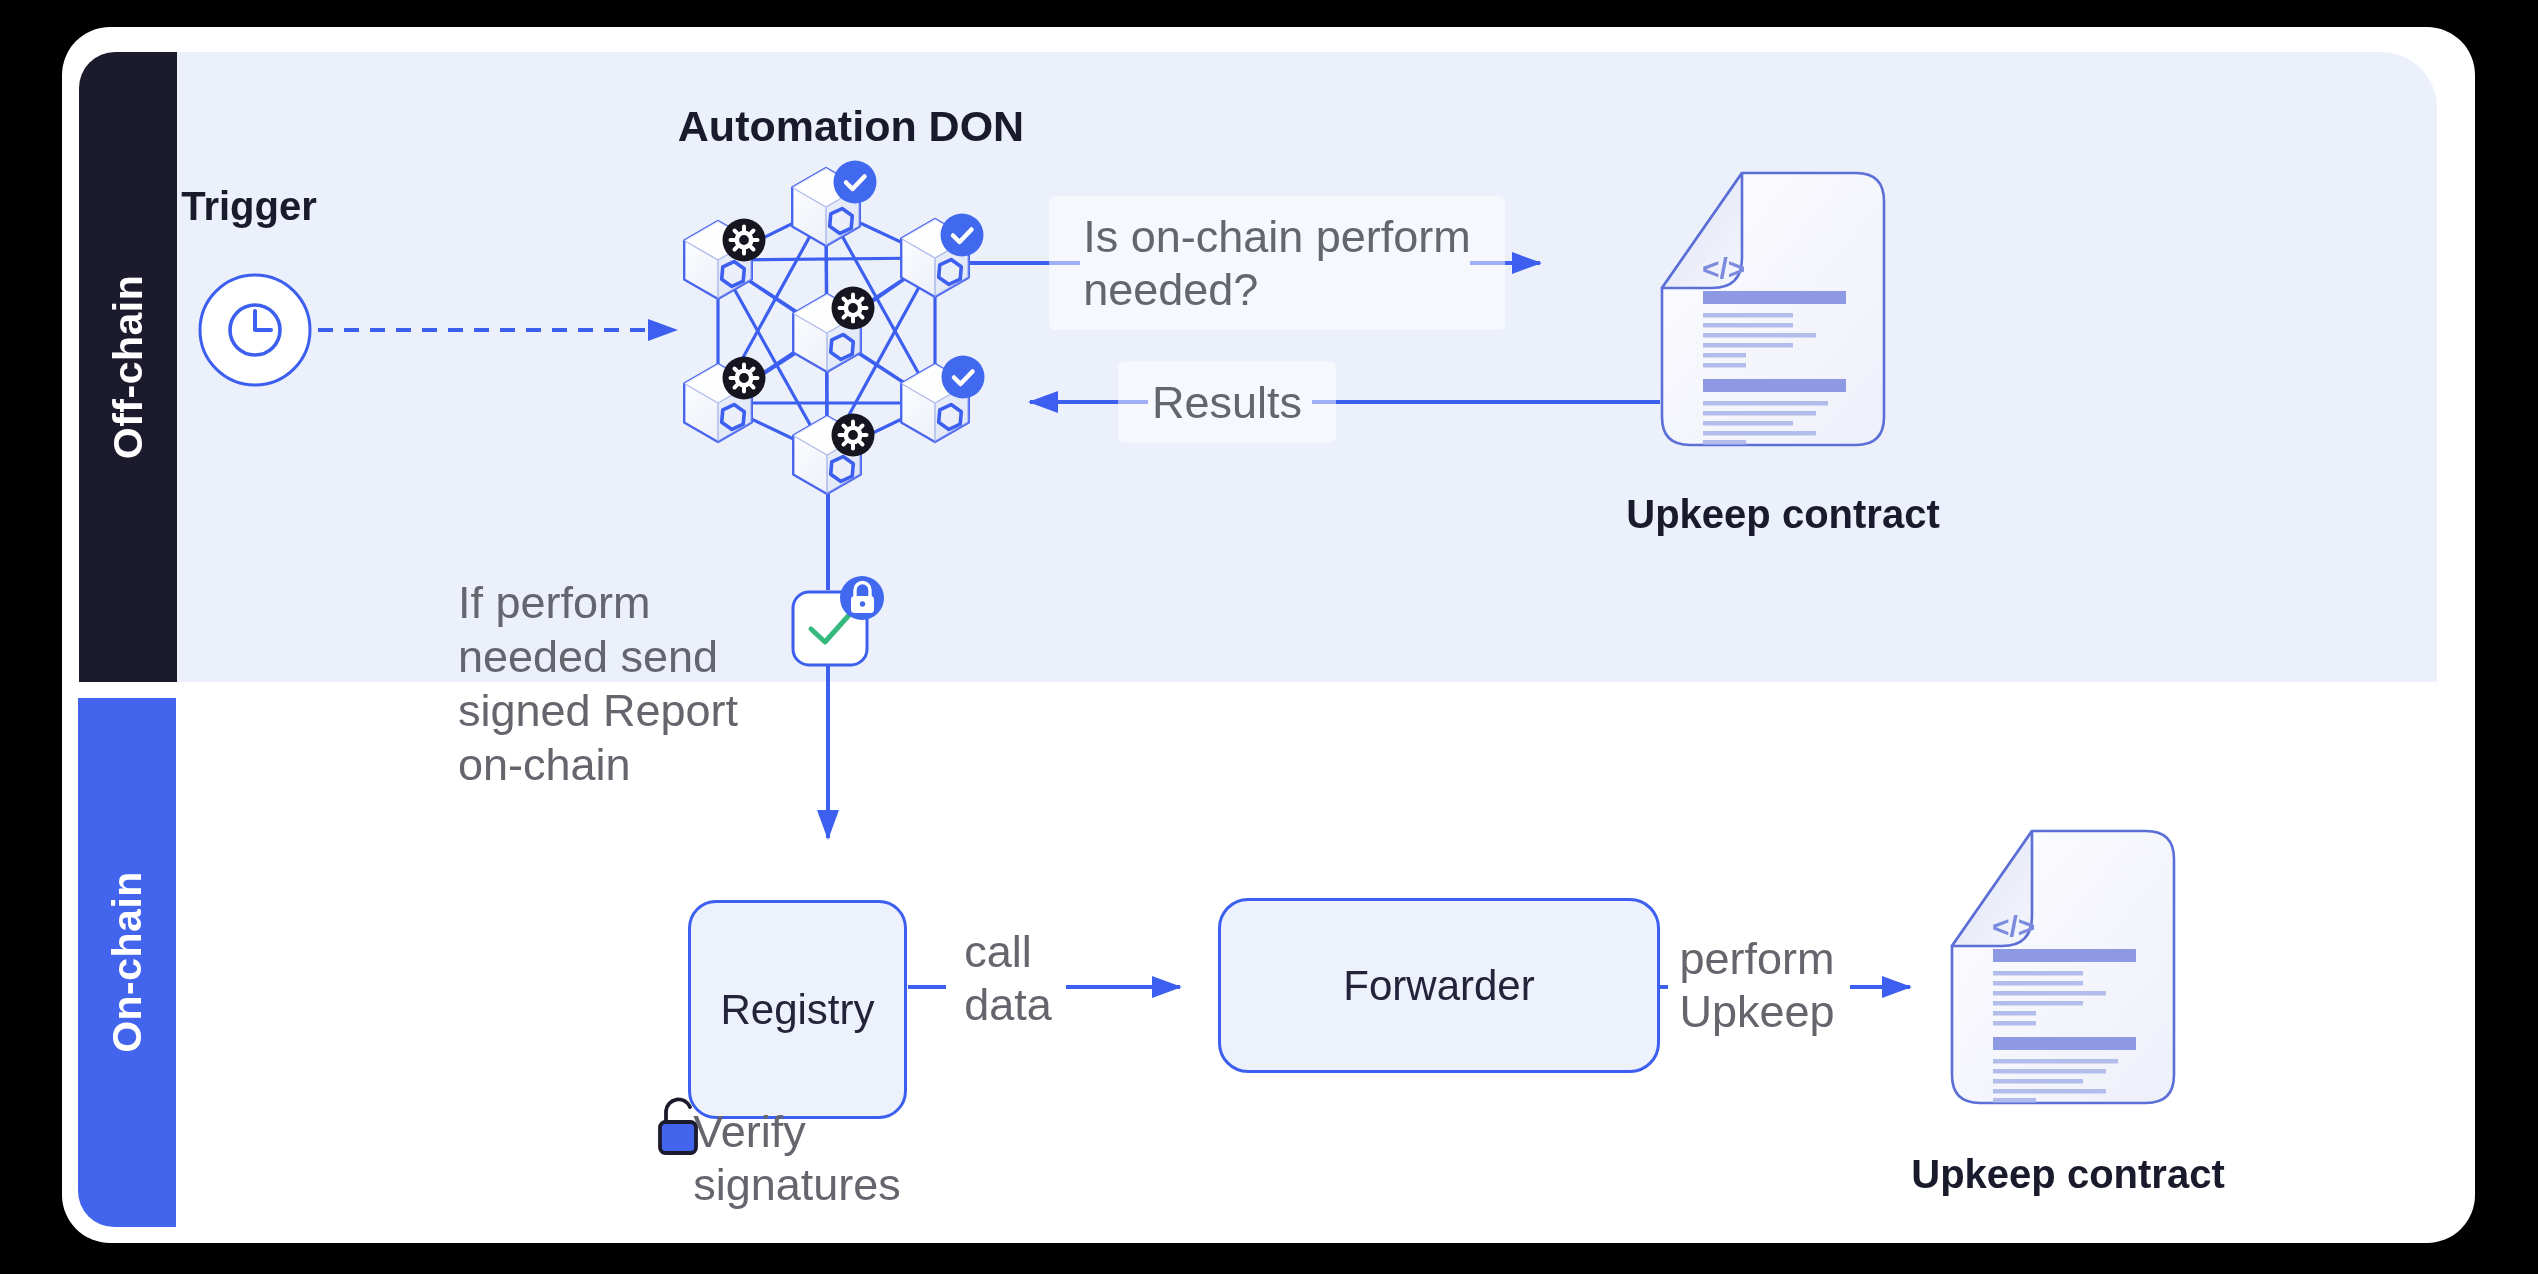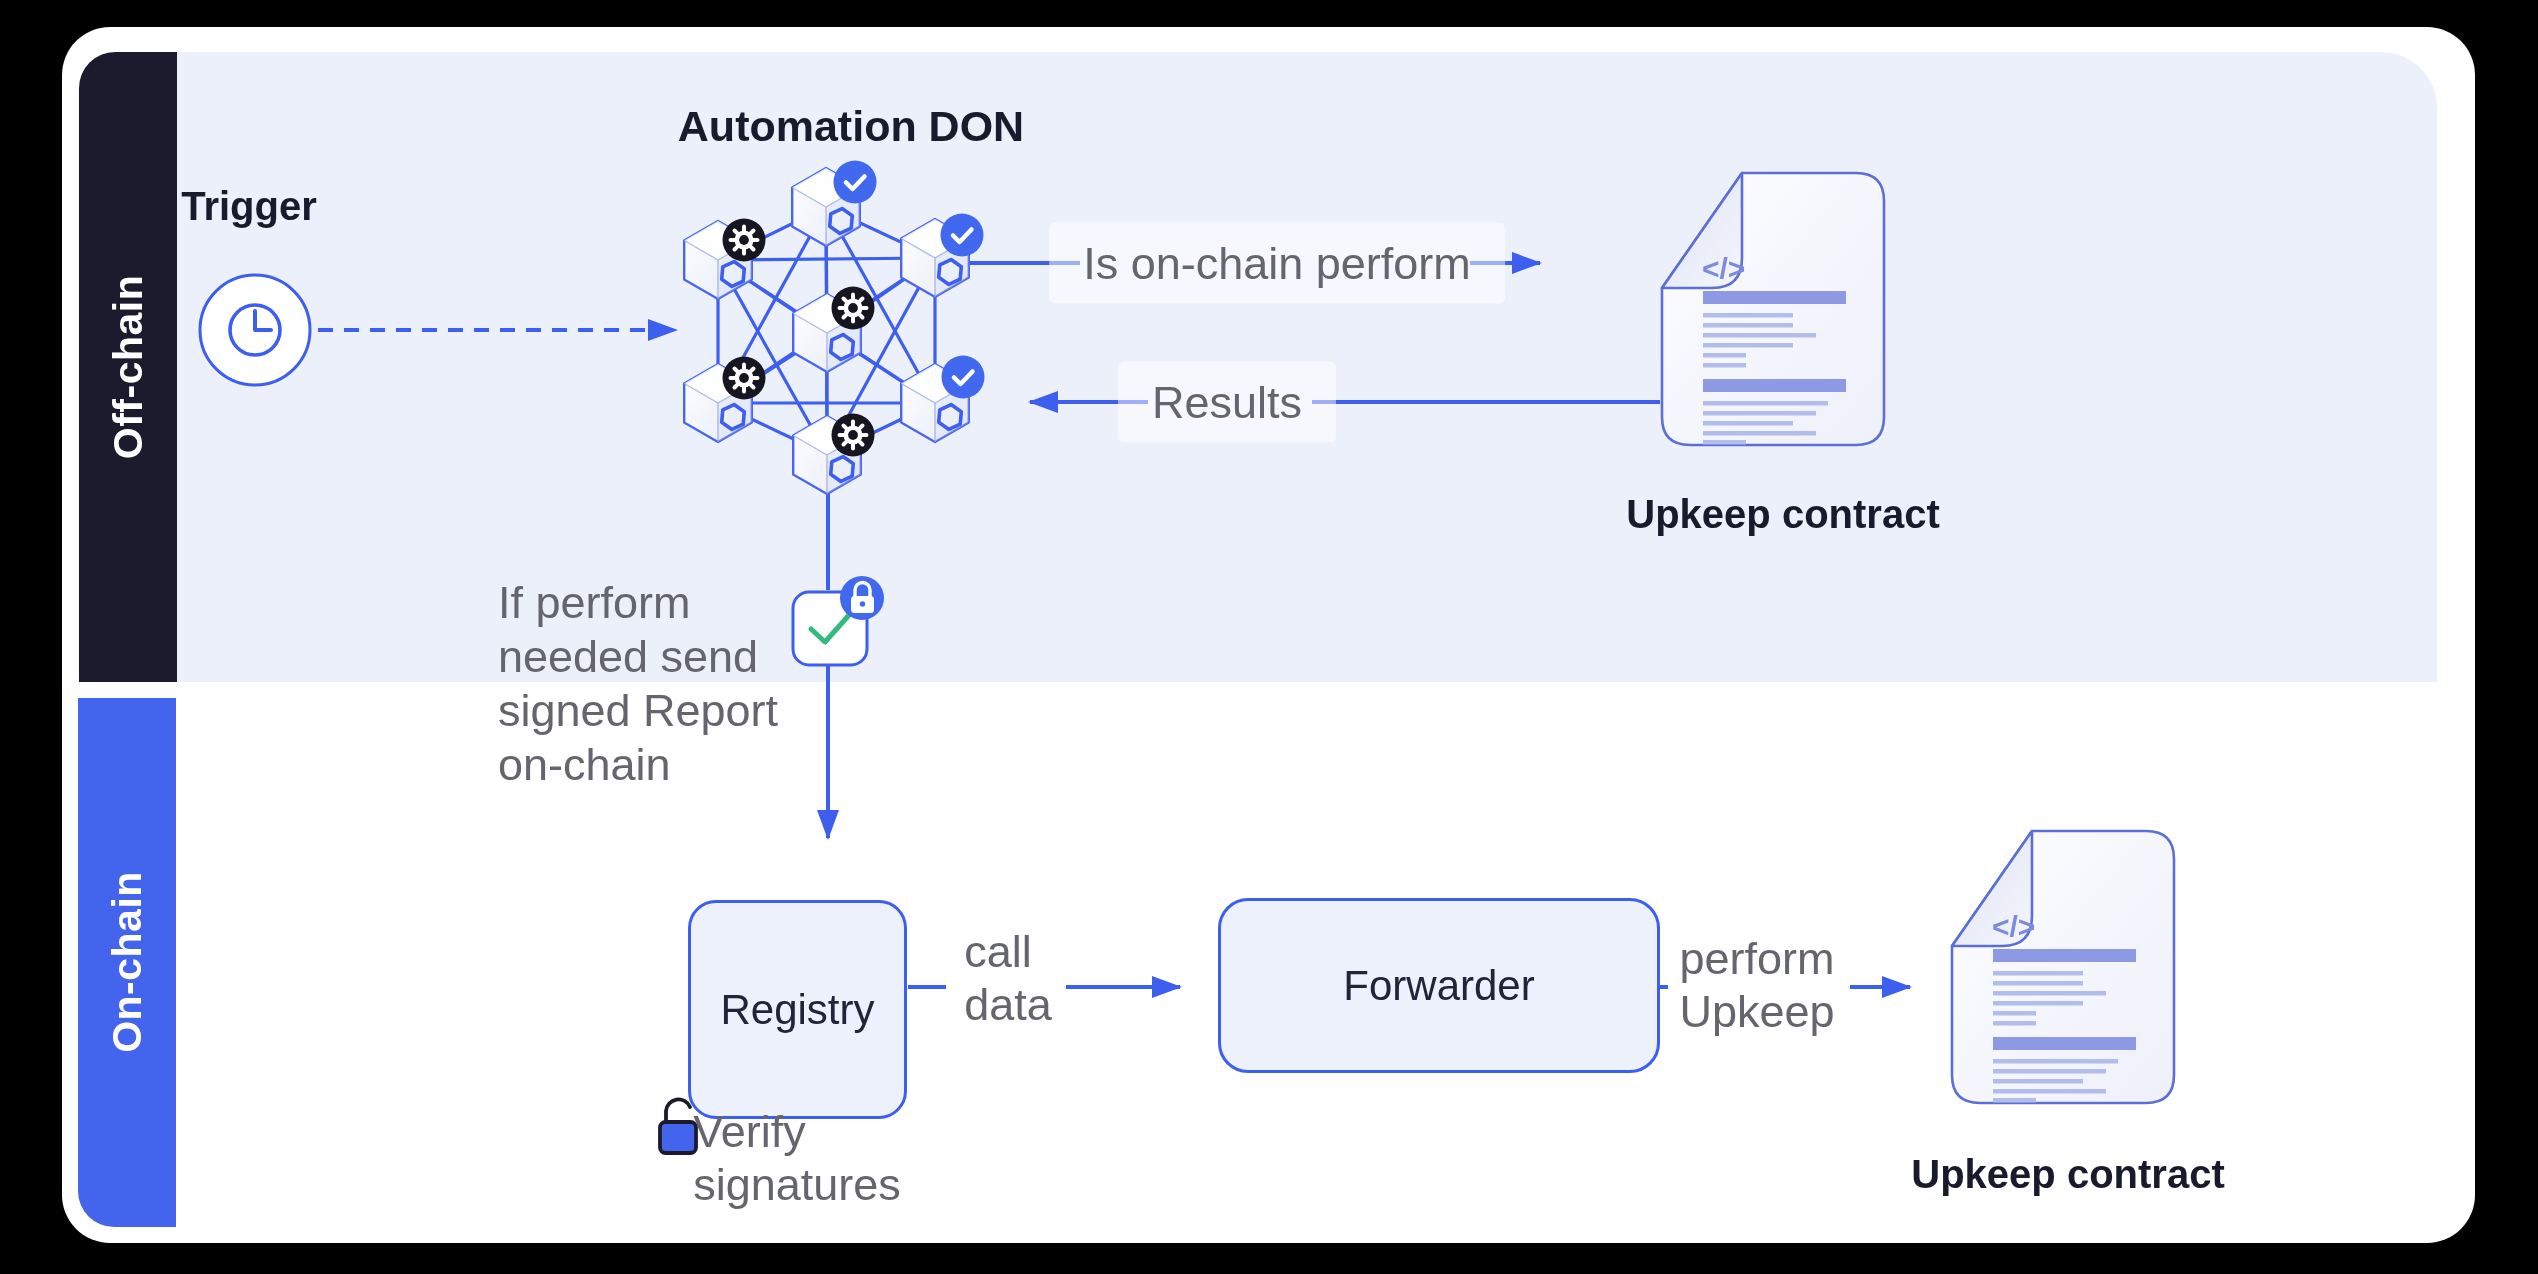--- a/index.html
+++ b/index.html
@@ -67,21 +67,21 @@
     position:absolute; box-sizing:border-box;
     background:#edf1fc; border:3px solid #3d5ff0;
     display:flex; align-items:center; justify-content:center;
     z-index:3;
   }
   .flow-box .box-label {
     font-size:42px; color:#23243a; font-weight:400;
   }
   .registry-box { left:688px; top:900px; width:219px; height:219px; border-radius:28px; }
   .forwarder-box { left:1218px; top:898px; width:442px; height:175px; border-radius:30px; }
-  .report-note { line-height:54px;margin-left:40px; }
+  .report-note { line-height:54px; }
 </style>
 </head>
 <body>
 
 <div class="card"></div>
 <div class="panel-offchain"></div>
 <div class="bar-offchain"></div>
 <div class="bar-onchain"></div>
 
 <svg class="diagram" width="2538" height="1274" viewBox="0 0 2538 1274">
@@ -265,20 +265,21 @@
 </svg>
 
 <div class="vtext" style="left:128px; top:367px;">Off-chain</div>
 <div class="vtext" style="left:127px; top:962px;">On-chain</div>
 
 <div class="h-label" style="left:249px; top:190px;">Trigger</div>
 <div class="h-label don-title" style="left:851px; top:110px;">Automation DON</div>
 
 <div class="g-label note-box" style="left:1277px; top:263px;">
   <div>Is on-chain perform</div>
+  <div>needed?</div>
 </div>
 
 <div class="g-label note-box" style="left:1227px; top:402px;">Results</div>
 
 <div class="h-label" style="left:1783px; top:498px;">Upkeep contract</div>
 
 <div class="g-label report-note" style="left:598px; top:684px;">
   <div>If perform</div>
   <div>needed send</div>
   <div>signed Report</div>

